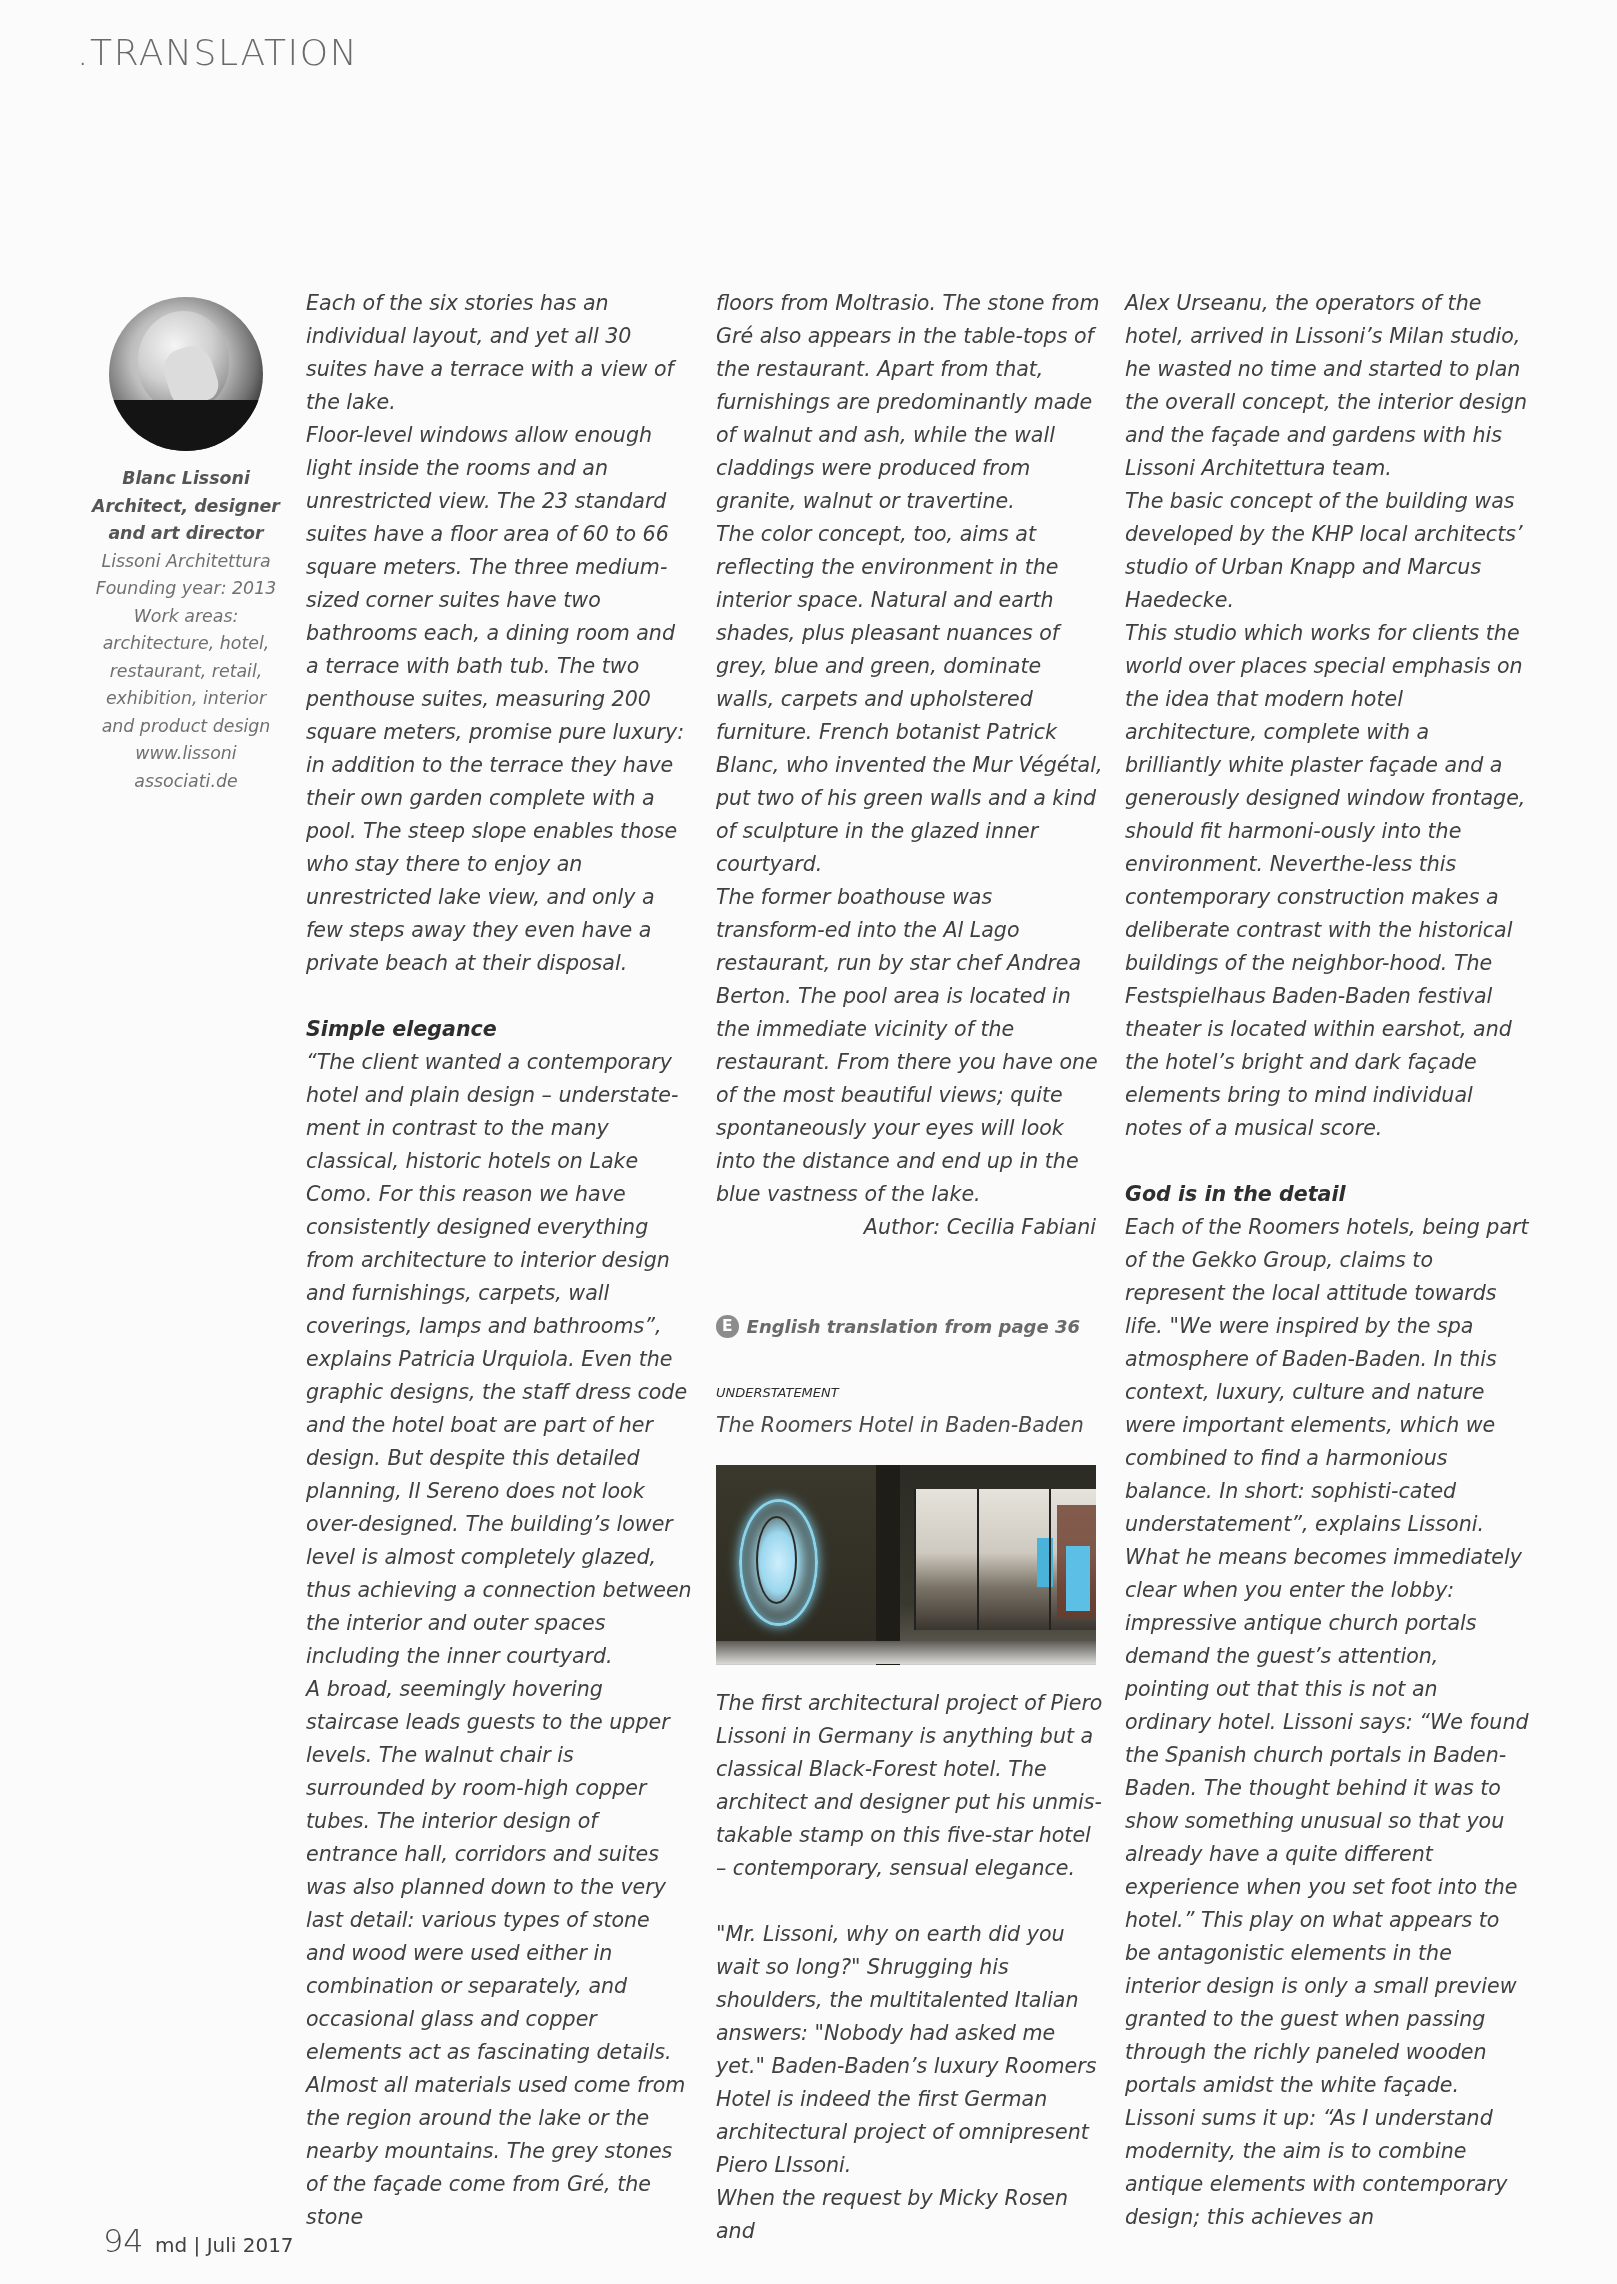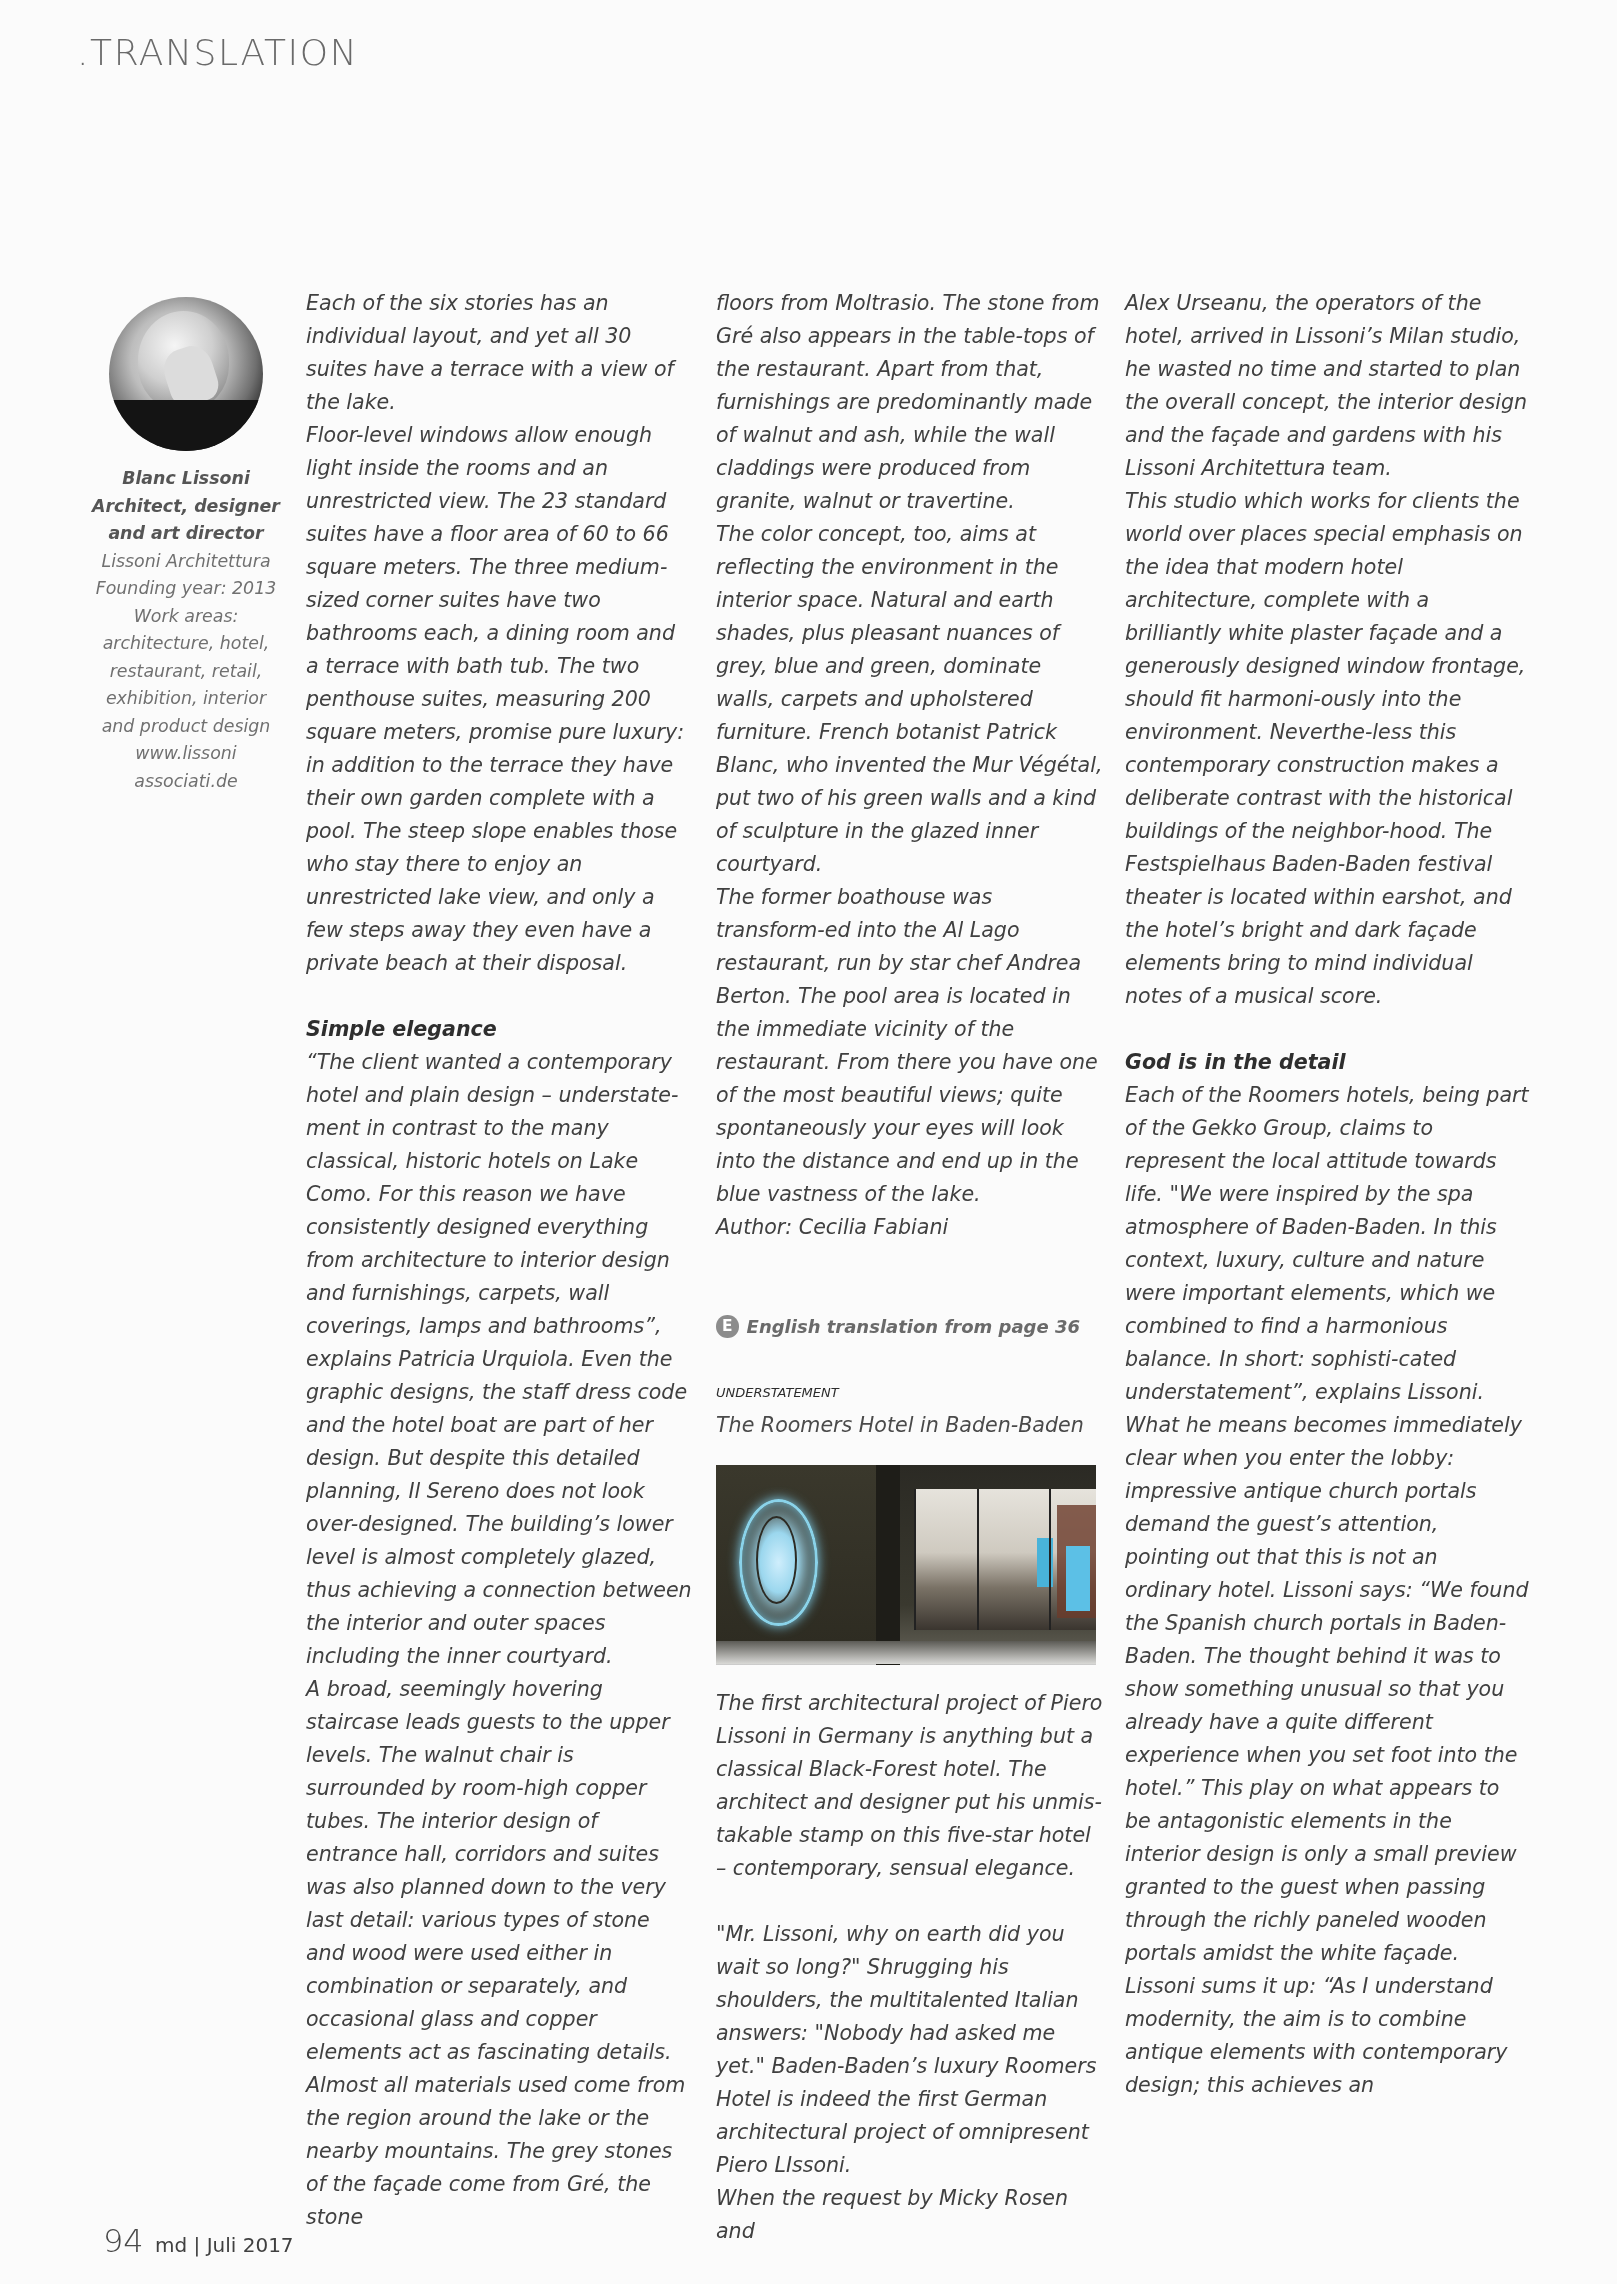--- a/index.html
+++ b/index.html
@@ -34,21 +34,21 @@
   .caption { margin-top:14.6px; font-size:17.4px; line-height:27.5px; color:#707070; font-style:italic; }
   .caption .bold { font-weight:bold; color:#555; }
 
   .col { position:absolute; top:287px; font-style:italic; font-size:20.6px; line-height:33px; color:#404040; }
   .col p { margin:0; }
   .col .gap { height:33px; }
   .col1 { left:306px; width:388px; }
   .col2 { left:716px; width:388px; }
   .col3 { left:1125px; width:404px; }
   .subhead { font-weight:bold; color:#2e2e2e; }
-  .author { padding-right:8px; }
+  .author { text-align:right; padding-right:8px; }
   .source-line { display:flex; align-items:center; gap:8px; font-weight:bold; font-size:18px; color:#6a6a6a; }
   .badge-e {
     width:22.6px; height:22.6px; border-radius:50%; background:#8c8c8c; color:#fff;
     font-style:normal; font-weight:bold; font-size:15.4px; line-height:22.6px; text-align:center;
   }
   .article-title { font-size:13px; color:#2c2c2c; }
   .article-subtitle { color:#4a4a4a; }
   .hero {
     position:relative; width:380px; height:200px; margin-top:22.6px; margin-bottom:22.6px; overflow:hidden;
     background:linear-gradient(180deg,#2b2a24 0%, #3a392f 70%, #59574d 90%, #cfcfcf 100%);
@@ -144,20 +144,21 @@
     <div class="floor"></div>
   </div>
   <p>The first architectural project of Piero Lissoni in Germany is anything but a classical Black-Forest hotel. The architect and designer put his unmis-takable stamp on this five-star hotel – contemporary, sensual elegance.</p>
   <div class="gap"></div>
   <p>"Mr. Lissoni, why on earth did you wait so long?" Shrugging his shoulders, the multitalented Italian answers: "Nobody had asked me yet." Baden-Baden’s luxury Roomers Hotel is indeed the first German architectural project of omnipresent Piero LIssoni.</p>
   <p>When the request by Micky Rosen and</p>
 </div>
 
 <div class="col col3">
   <p>Alex Urseanu, the operators of the hotel, arrived in Lissoni’s Milan studio, he wasted no time and started to plan the overall concept, the interior design and the façade and gardens with his Lissoni Architettura team.</p>
+  <p>The basic concept of the building was developed by the KHP local architects’ studio of Urban Knapp and Marcus Haedecke.</p>
   <p>This studio which works for clients the world over places special emphasis on the idea that modern hotel architecture, complete with a brilliantly white plaster façade and a generously designed window frontage, should fit harmoni-ously into the environment. Neverthe-less this contemporary construction makes a deliberate contrast with the historical buildings of the neighbor-hood. The Festspielhaus Baden-Baden festival theater is located within earshot, and the hotel’s bright and dark façade elements bring to mind individual notes of a musical score.</p>
   <div class="gap"></div>
   <p class="subhead">God is in the detail</p>
   <p>Each of the Roomers hotels, being part of the Gekko Group, claims to represent the local attitude towards life. "We were inspired by the spa atmosphere of Baden-Baden. In this context, luxury, culture and nature were important elements, which we combined to find a harmonious balance. In short: sophisti-cated understatement”, explains Lissoni.</p>
   <p>What he means becomes immediately clear when you enter the lobby: impressive antique church portals demand the guest’s attention, pointing out that this is not an ordinary hotel. Lissoni says: “We found the Spanish church portals in Baden-Baden. The thought behind it was to show something unusual so that you already have a quite different experience when you set foot into the hotel.” This play on what appears to be antagonistic elements in the interior design is only a small preview granted to the guest when passing through the richly paneled wooden portals amidst the white façade. Lissoni sums it up: “As I understand modernity, the aim is to combine antique elements with contemporary design; this achieves an</p>
 </div>
 
 <div class="footer">
   <span class="page-num">94</span>
   <span class="pub">md | Juli 2017</span>

